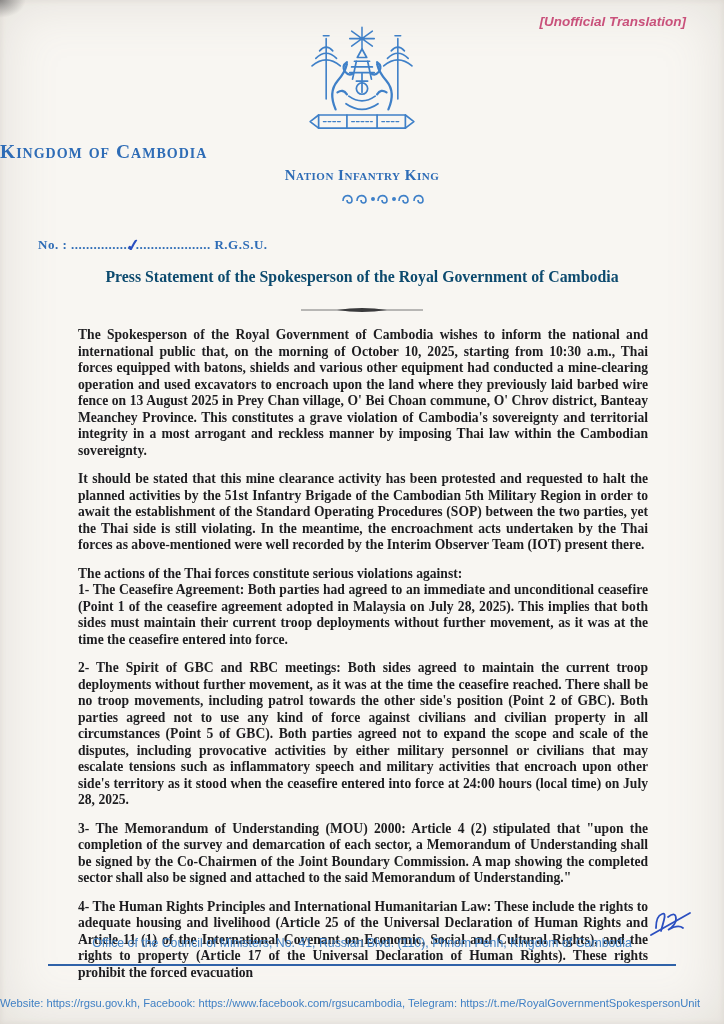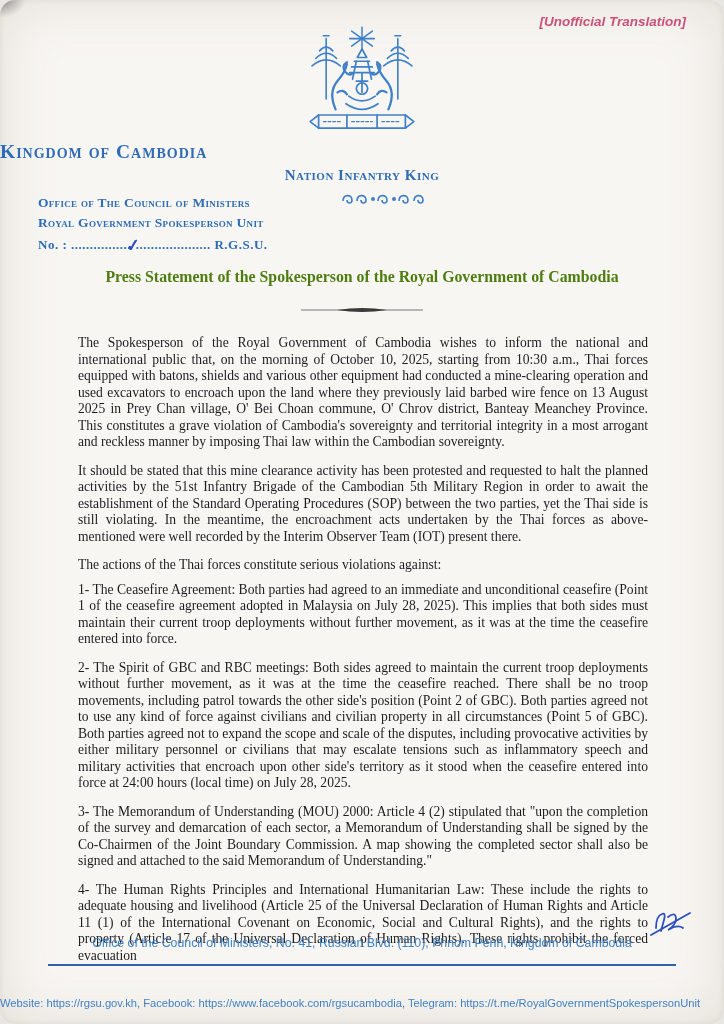--- a/index.html
+++ b/index.html
@@ -16,21 +16,20 @@
   html,body{background:#e9e7e3;}
   .page{
     position:relative;
     width:724px;height:1024px;
     margin:0 auto;
     background:var(--paper);
     box-shadow:inset 0 0 55px rgba(150,140,128,.22), inset 0 0 6px rgba(120,110,100,.12);
     overflow:hidden;
     font-family:"Liberation Serif", serif;
     color:var(--body-text);
-    border-radius:15px;
   }
   .corner-smudge{
     position:absolute;top:0;left:0;width:26px;height:18px;
     background:radial-gradient(ellipse at top left, rgba(70,70,72,.55), rgba(70,70,72,0) 70%);
   }
   .translation-note{
     position:absolute;top:14px;right:38px;
     font-family:"Liberation Sans", sans-serif;
     font-style:italic;font-weight:bold;font-size:13.5px;
     color:var(--accent-pink);
@@ -66,31 +65,31 @@
   }
   .ref-line .check{
     display:inline-block;color:var(--handwriting-blue);
     font-size:17px;font-weight:bold;
     transform:rotate(-6deg) translateY(2px);
     margin:0 -5px;
   }
   .doc-title{
     position:absolute;top:268px;left:0;width:100%;
     text-align:center;font-weight:bold;font-size:15.8px;
-    color:#4d7c0f;
+    color:#0c4a6e;
   }
   .title-divider{
     position:absolute;top:301px;left:50%;transform:translateX(-50%);
   }
   .body-text{
     position:absolute;top:327px;left:78px;width:570px;
     font-size:13.6px;line-height:16.5px;
     text-align:justify;
   }
-  .body-para{margin:8px 0 12px;}
+  .body-para{margin:0 0 12px;font-weight:bold;}
   .body-para.lead{margin-bottom:0;}
   .hand-mark{
     position:absolute;top:908px;left:648px;
   }
   .hand-mark svg path{stroke:var(--handwriting-blue);fill:none;stroke-width:1.8;stroke-linecap:round;}
   .page-number{
     position:absolute;top:936px;left:0;width:100%;
     text-align:center;font-size:12.5px;color:#2a2a2c;
   }
   .footer-rule{
@@ -181,24 +180,20 @@
         <path d="M16,10 c0,-7 9,-7 9,-1 c0,4 -5,4 -5,0"></path>
         <circle cx="32" cy="8" r="1.2" fill="#3f80c8"></circle>
         <path d="M37,10 c0,-7 9,-7 9,-1 c0,4 -5,4 -5,0"></path>
         <circle cx="53" cy="8" r="1.2" fill="#3f80c8"></circle>
         <path d="M58,10 c0,-7 9,-7 9,-1 c0,4 -5,4 -5,0"></path>
         <path d="M73,10 c0,-7 9,-7 9,-1 c0,4 -5,4 -5,0"></path>
       </g>
     </svg>
   </div>
 
-  <div class="office-block">
-    <div>Office of The Council of Ministers</div>
-    <div>Royal Government Spokesperson Unit</div>
-  </div>
 
   <div class="ref-line"><span>No. : </span><span>................</span><span class="check">✓</span><span>....................</span><span> R.G.S.U.</span></div>
 
   <div class="doc-title">Press Statement of the Spokesperson of the Royal Government of Cambodia</div>
 
   <div class="title-divider">
     <svg width="130" height="10" viewBox="0 0 130 10">
       <line x1="4" y1="5" x2="126" y2="5" stroke="#6a6a6a" stroke-width="0.9"></line>
       <path d="M40,5 Q65,1 90,5 Q65,9 40,5 Z" fill="#3a3a3c"></path>
     </svg>

